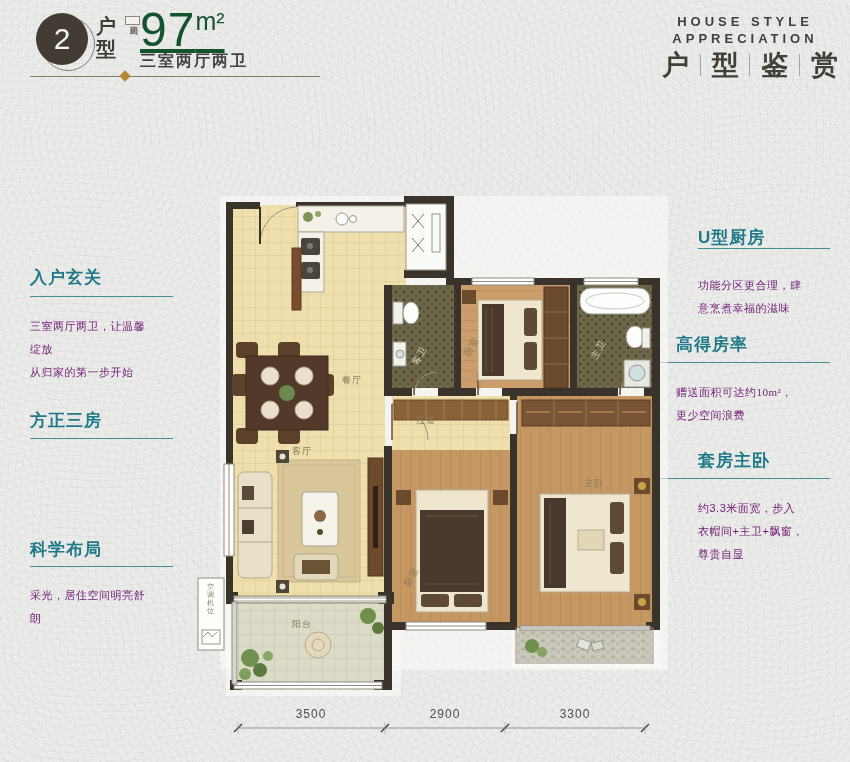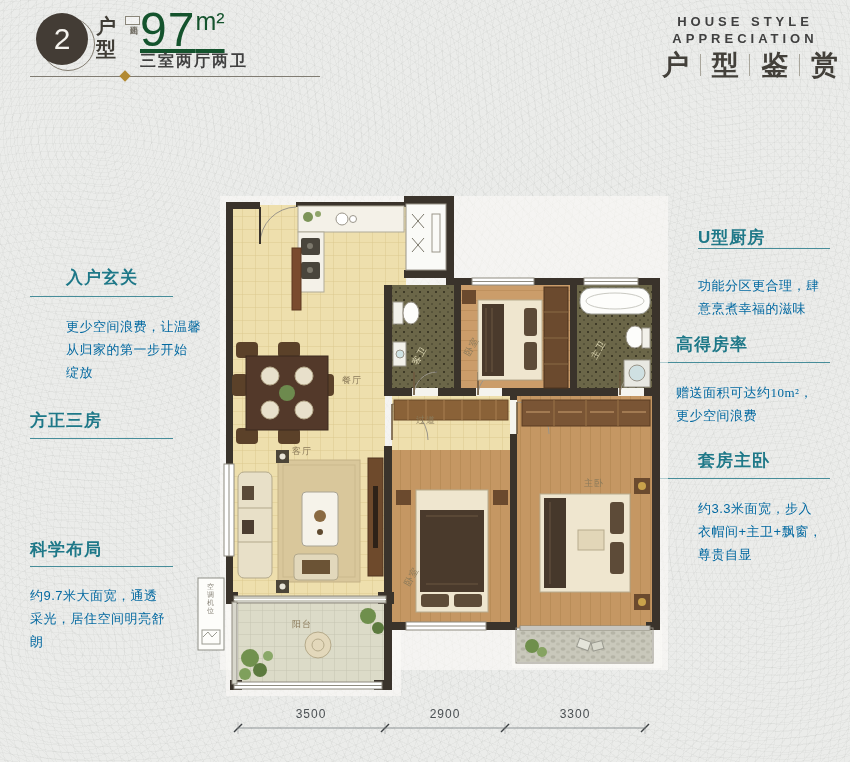--- a/index.html
+++ b/index.html
@@ -27,21 +27,21 @@
   .hdr-diamond{left:121px;top:72px;width:8px;height:8px;background:#b28a33;transform:rotate(45deg);}
   
   .en-caption{left:655px;top:13px;width:180px;text-align:center;color:#404040;font-weight:700;
     font-size:13px;letter-spacing:4px;line-height:17px;}
   .cn-caption{left:662px;top:47px;width:176px;display:flex;align-items:center;justify-content:space-between;}
   .cn-caption .ch{font-size:27px;font-weight:700;color:#43403a;}
   .cn-caption .bar{width:1px;height:22px;background:#a9a69c;}
   
   .anno{width:155px;}
   .anno .title{font-size:17px;font-weight:700;letter-spacing:1px;color:#1e7888;}
-  .anno .body{margin-top:14px;font-size:13px;line-height:23px;color:#0369a1;letter-spacing:.5px;}
+  .anno .body{margin-top:14px;font-size:11px;line-height:23px;color:#701a75;letter-spacing:.5px;}
   .lead{height:1px;background:#2a7d8c;opacity:.85;}
   .dim-svg{left:228px;top:698px;}
   text{font-family:"Liberation Sans","DejaVu Sans",sans-serif;}
 </style>
 </head>
 <body>
 
 <div class="canvas">
 
   <div class="abs num-ring"></div>
@@ -67,35 +67,34 @@
   <div class="abs cn-caption">
     <span class="ch">户</span>
       <span class="bar"></span>
     <span class="ch">型</span>
       <span class="bar"></span>
     <span class="ch">鉴</span>
       <span class="bar"></span>
     <span class="ch">赏</span>
   </div>
 
-  <div class="abs anno" style="left:30px;top:266px;margin-left:36px;">
+  <div class="abs anno" style="left:30px;top:266px;">
     <div class="title">入户玄关</div>
     <div class="body" style="margin-top:26px;">
-      <div>更少空间浪费，让温馨</div>
+      <div>三室两厅两卫，让温馨</div>
+      <div>绽放</div>
       <div>从归家的第一步开始</div>
-      <div>绽放</div>
     </div>
   </div>
   <div class="abs anno" style="left:30px;top:409px;">
     <div class="title">方正三房</div>
   </div>
   <div class="abs anno" style="left:30px;top:538px;">
     <div class="title">科学布局</div>
     <div class="body" style="margin-top:23px;">
-      <div>约9.7米大面宽，通透</div>
       <div>采光，居住空间明亮舒</div>
       <div>朗</div>
     </div>
   </div>
 
   <div class="abs anno" style="left:698px;top:219px;width:145px;margin-top:7px;">
     <div class="title">U型厨房</div>
     <div class="body" style="margin-top:25px;">
       <div>功能分区更合理，肆</div>
       <div>意烹煮幸福的滋味</div>

